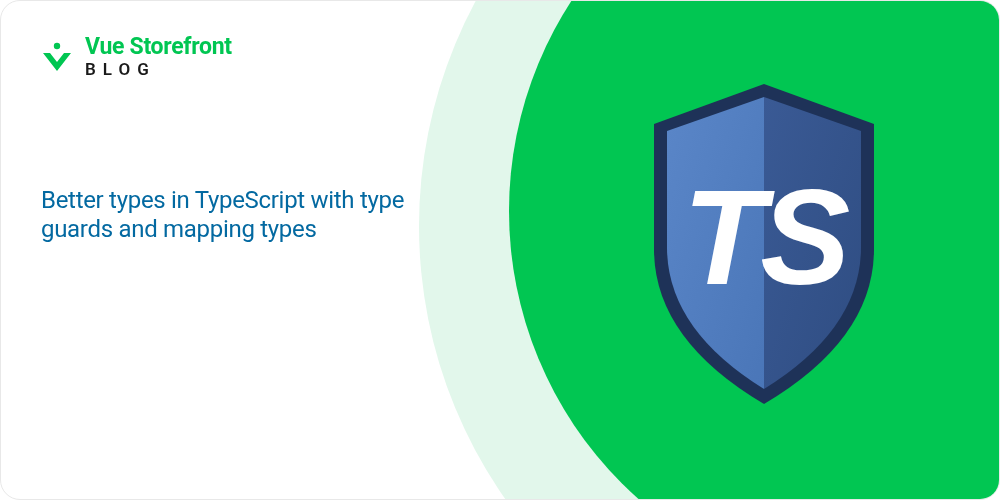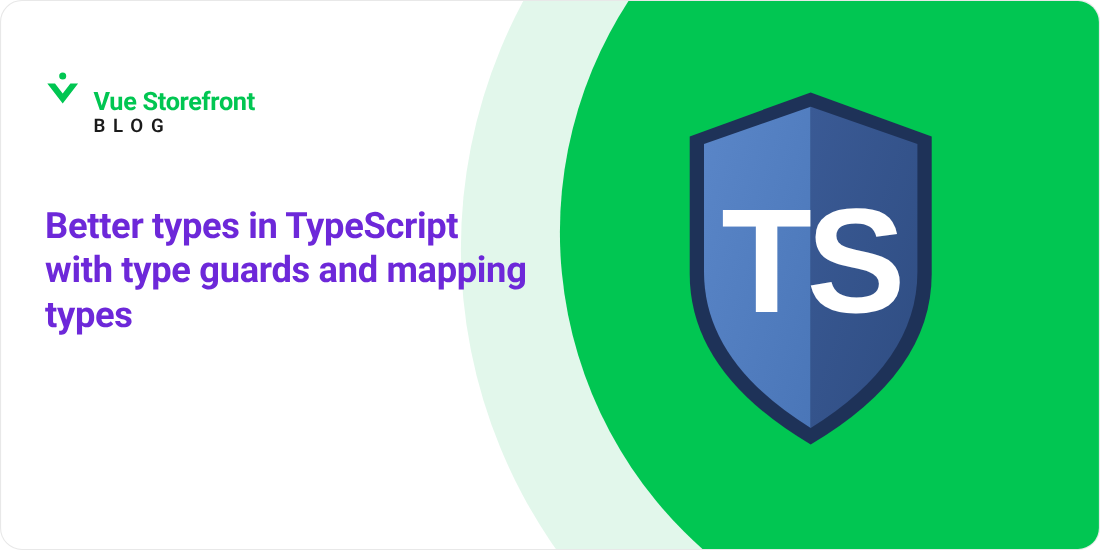--- a/index.html
+++ b/index.html
@@ -60,21 +60,20 @@
     .logo-icon {
       width: 32px;
       height: 32px;
       position: relative;
     }
     
     .brand-text {
       display: flex;
       flex-direction: column;
       line-height: 1;
-      margin-top: 46px;
     }
     
     .brand-name {
       font-size: 23px;
       font-weight: 700;
       color: #01c652;
       letter-spacing: -0.3px;
     }
     
     .brand-sub {
@@ -95,34 +94,35 @@
     
     .category {
       font-size: 15px;
       font-weight: 500;
       color: #7a7a7a;
       letter-spacing: 0.5px;
       margin-bottom: 20px;
     }
     
     .title {
-      font-size: 33px;
-      font-weight: 700;
-      color: #6d28d9;
+      font-size: 24px;
+      font-weight: 400;
+      color: #0369a1;
       line-height: 1.22;
       letter-spacing: -0.3px;
     }
     
     .shield-wrap {
       position: absolute;
-      right: 117px;
+      right: 90px;
       top: 78px;
       z-index: 5;
       width: 290px;
       height: 330px;
+      font-style: italic;
     }
     
     .shield-text {
       font-family: Arial, Helvetica, sans-serif;
       font-size: 135px;
       font-weight: 800;
       fill: #ffffff;
       letter-spacing: -5px;
     }
   </style>

